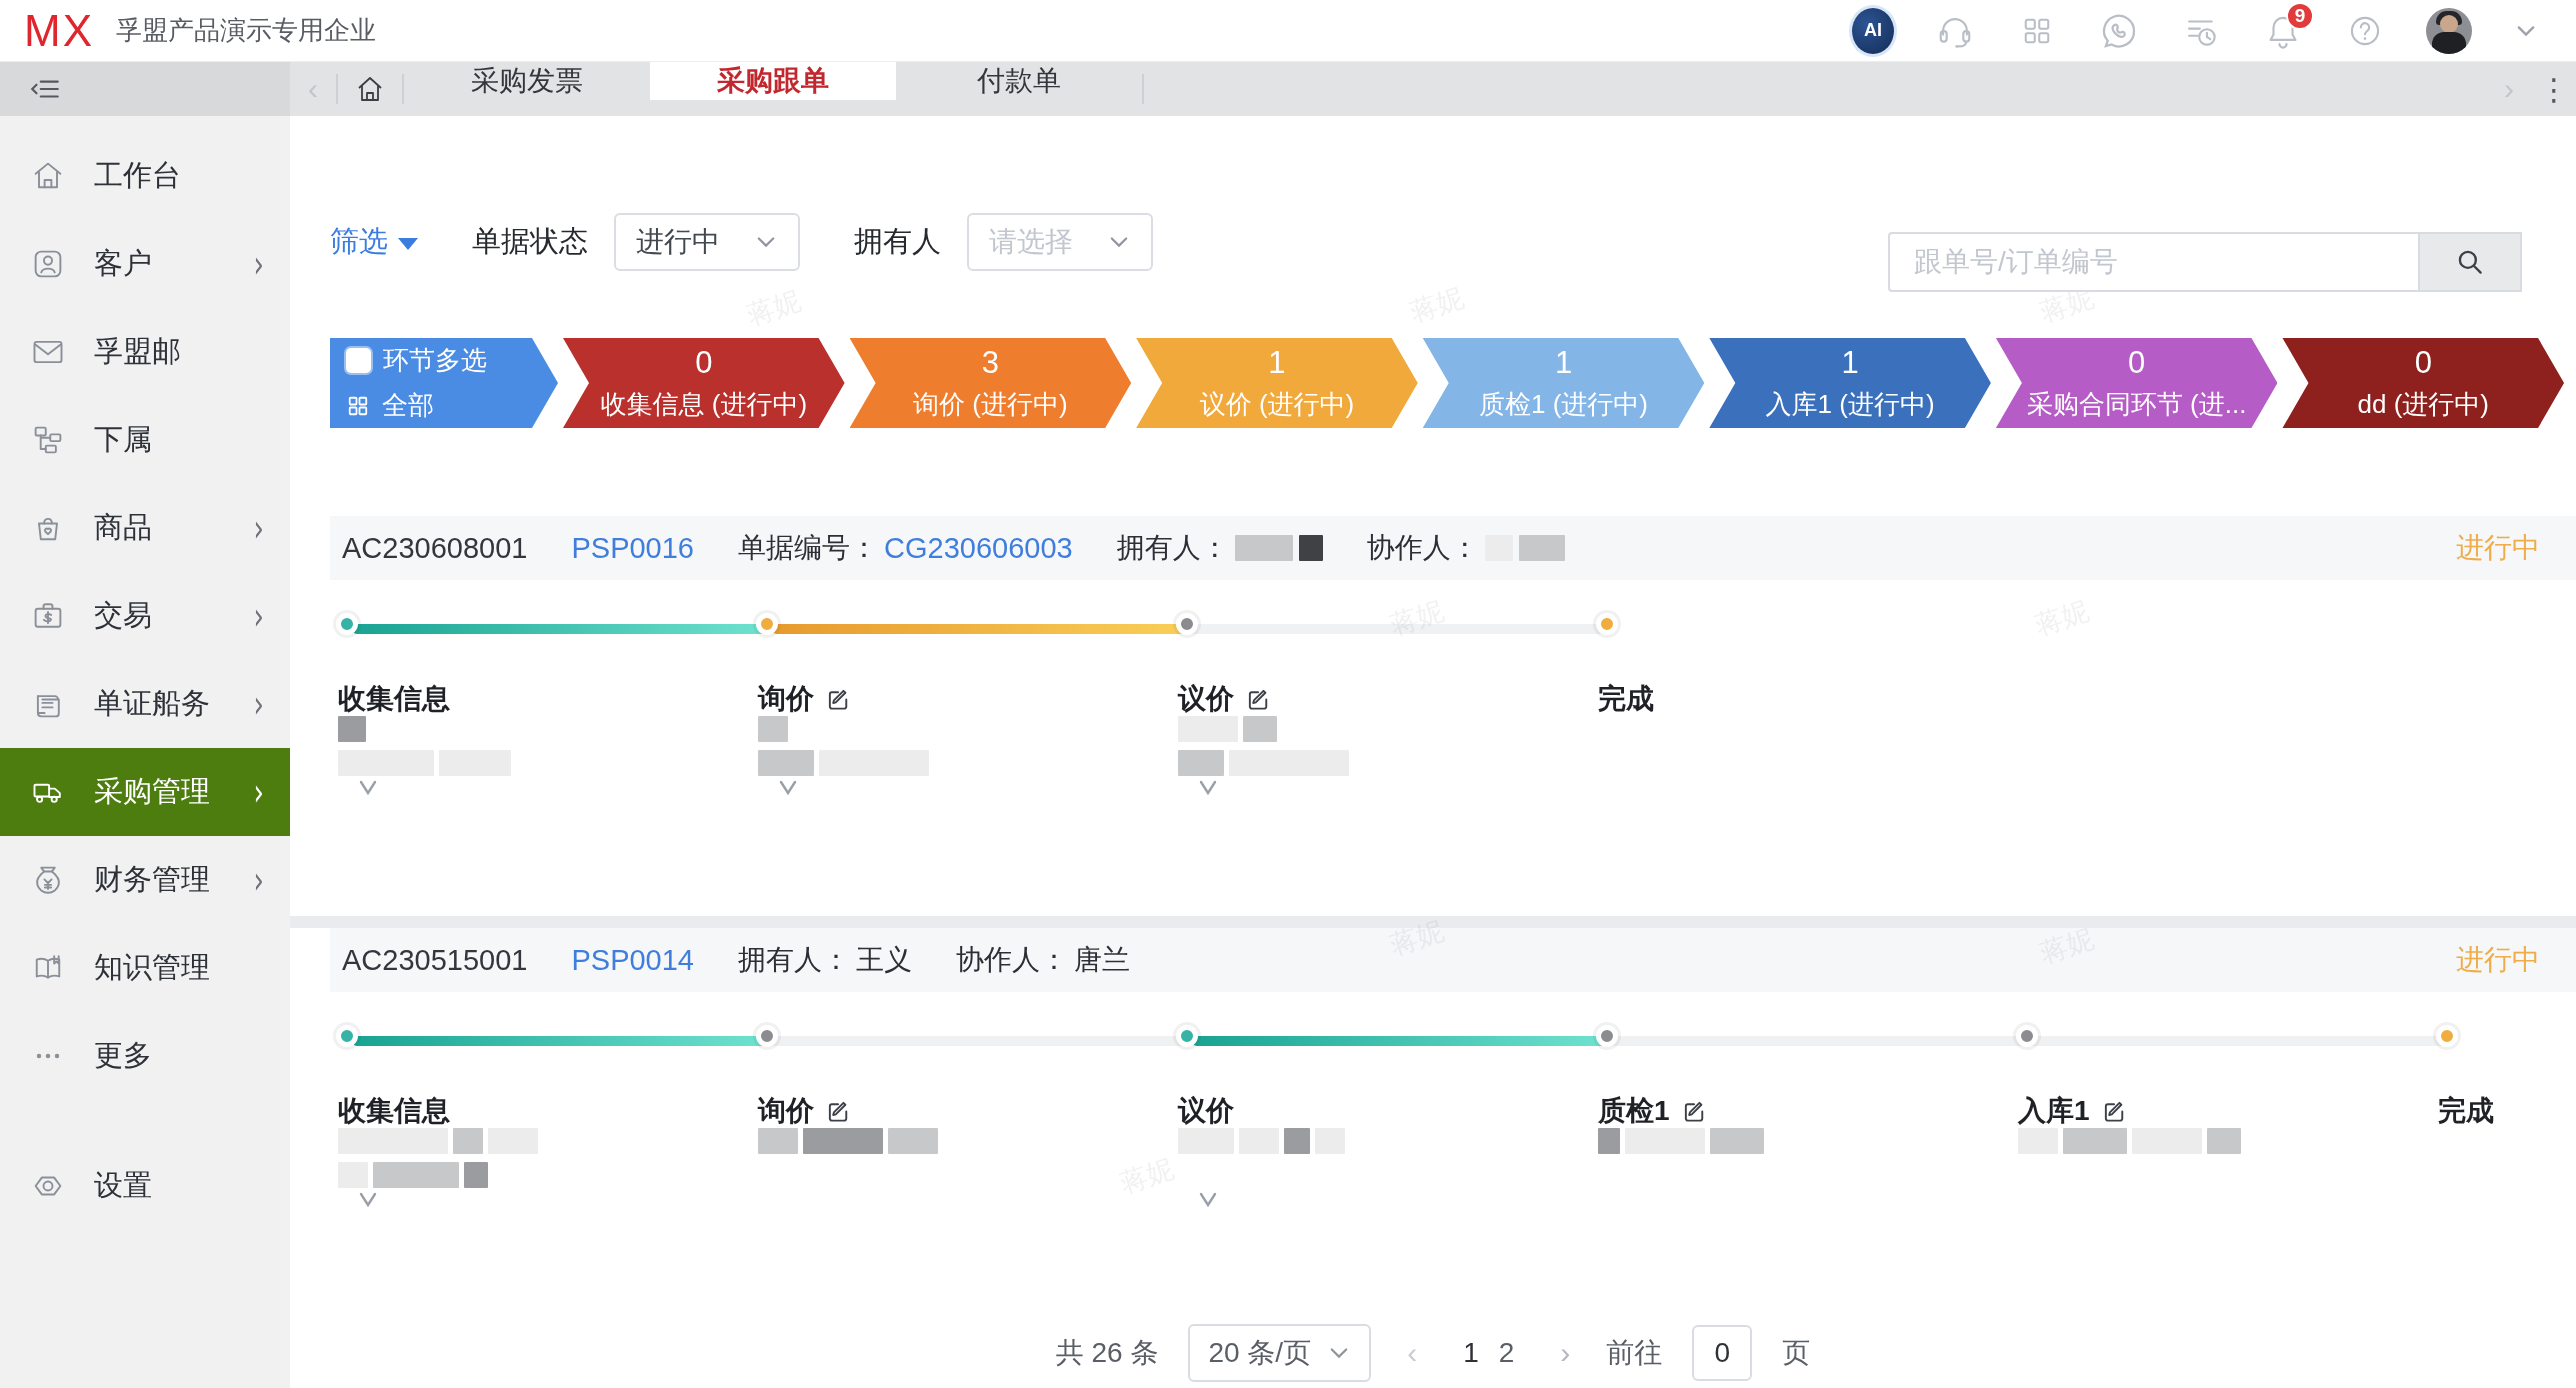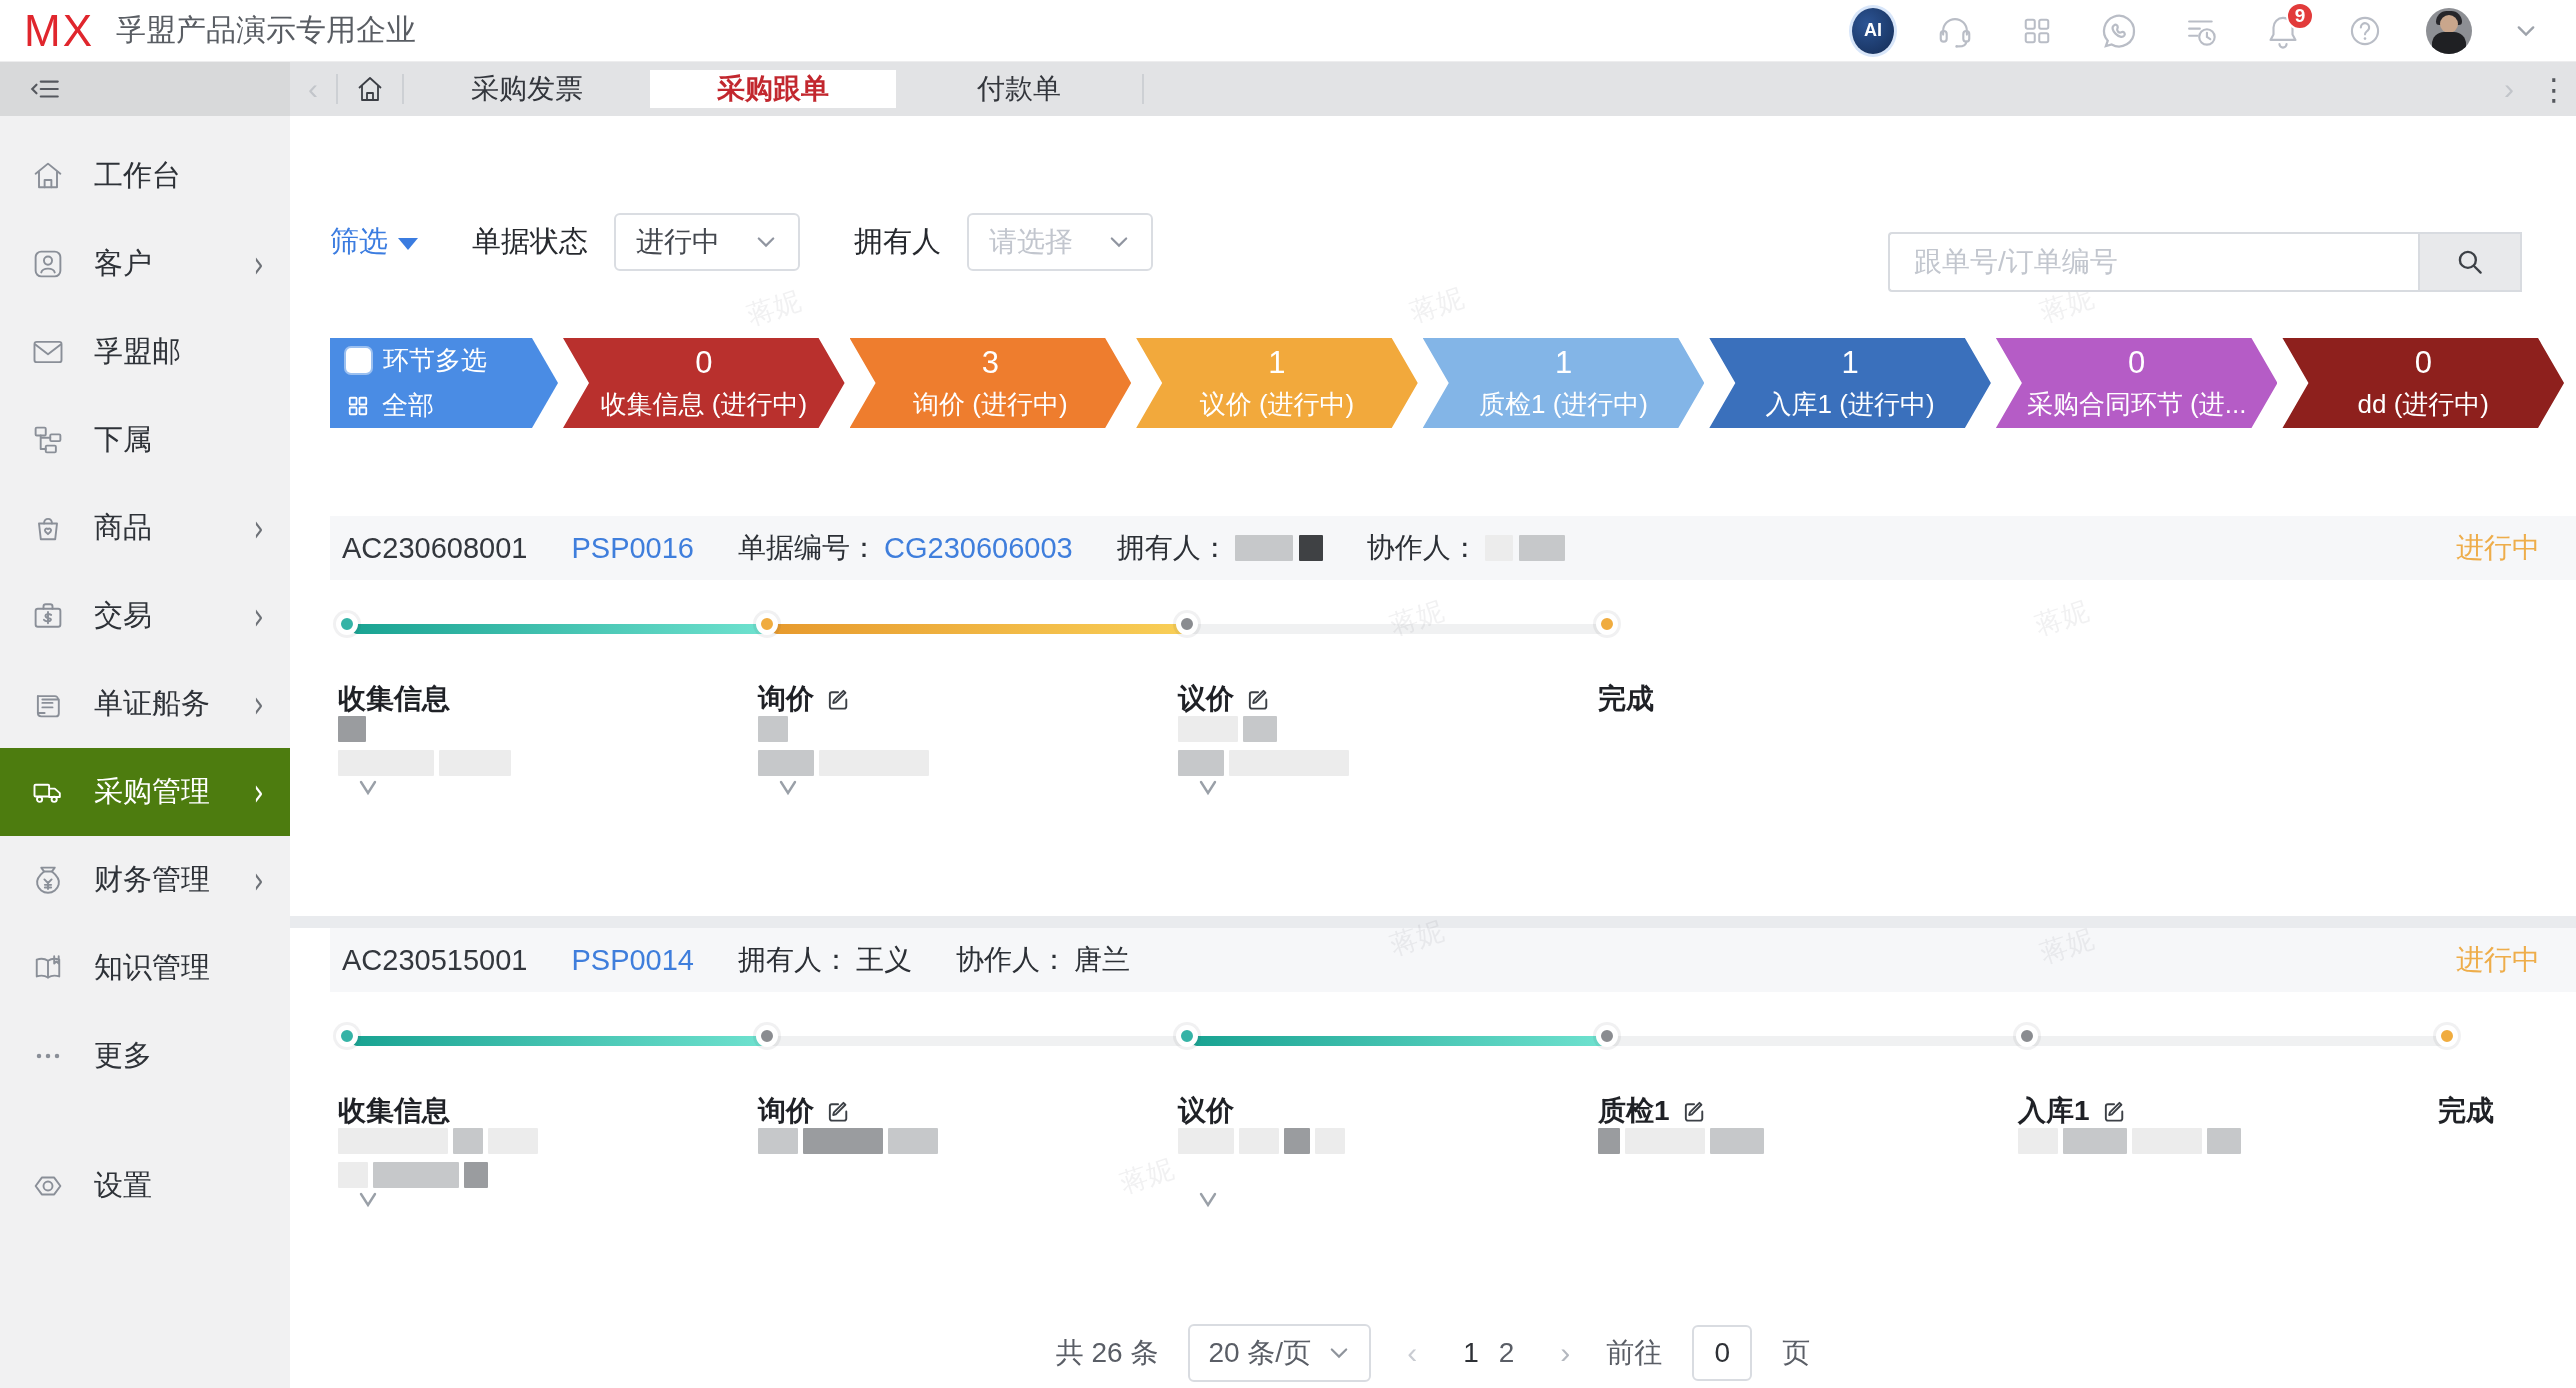--- a/index.html
+++ b/index.html
@@ -5,21 +5,21 @@
   * { margin:0; padding:0; box-sizing:border-box; }
   html,body { width:2576px; height:1388px; overflow:hidden; background:#fff;
     font-family:"Liberation Sans","DejaVu Sans",sans-serif; }
   svg { display:block; }
 
   
   .topbar { height:62px; background:#fff; display:flex; align-items:center;
     padding:0 36px 0 24px; border-bottom:1px solid #ededee; }
   .logo { color:#e0262d; font-size:44px; font-weight:300; letter-spacing:2px;
     font-stretch:condensed; margin-right:22px; line-height:1; }
-  .brand { font-size:30px; color:#595d63; }
+  .brand { font-size:26px; color:#595d63; }
   .top-icons { margin-left:auto; display:flex; align-items:center; gap:40px; }
   .tico { width:42px; height:42px; display:flex; align-items:center; justify-content:center;
     color:#b9bdc6; position:relative; cursor:pointer; }
   .ai-badge { width:46px; height:46px; border-radius:50%;
     background:radial-gradient(circle at 35% 35%, #2c5494, #142c55);
     box-shadow:0 0 0 3px #d8e6fa; color:#fff; font-size:18px; font-weight:bold;
     display:flex; align-items:center; justify-content:center; }
   .bell-badge { position:absolute; top:-8px; right:-10px; min-width:28px; height:28px;
     background:#e23b3b; border-radius:14px; color:#fff; font-size:19px; font-weight:bold;
     display:flex; align-items:center; justify-content:center; padding:0 6px;
@@ -331,21 +331,21 @@
       <div class="nav-chev">‹</div>
       <div class="vdiv"></div>
       <div class="home-btn">
         <svg width="32" height="32" viewBox="0 0 32 32" fill="none" stroke="currentColor" stroke-width="1.8" stroke-linejoin="round">
           <path d="M5 15 16 5l11 10"></path>
             <path d="M8 12.4V27h16V12.4"></path>
             <path d="M13 27v-7h6v7"></path>
         </svg>
       </div>
       <div class="vdiv"></div>
-      <div id="tabs" style="display:flex;align-items:center;">
+      <div id="tabs" style="display:flex;align-items:flex-start;">
           <div class="tab">采购发票</div>
           <div class="tab active">采购跟单</div>
           <div class="tab">付款单</div>
         </div>
       <div class="vdiv"></div>
       <div class="strip-right">
         <div class="nav-chev">›</div>
         <div class="kebab">⋮</div>
       </div>
     </div>

